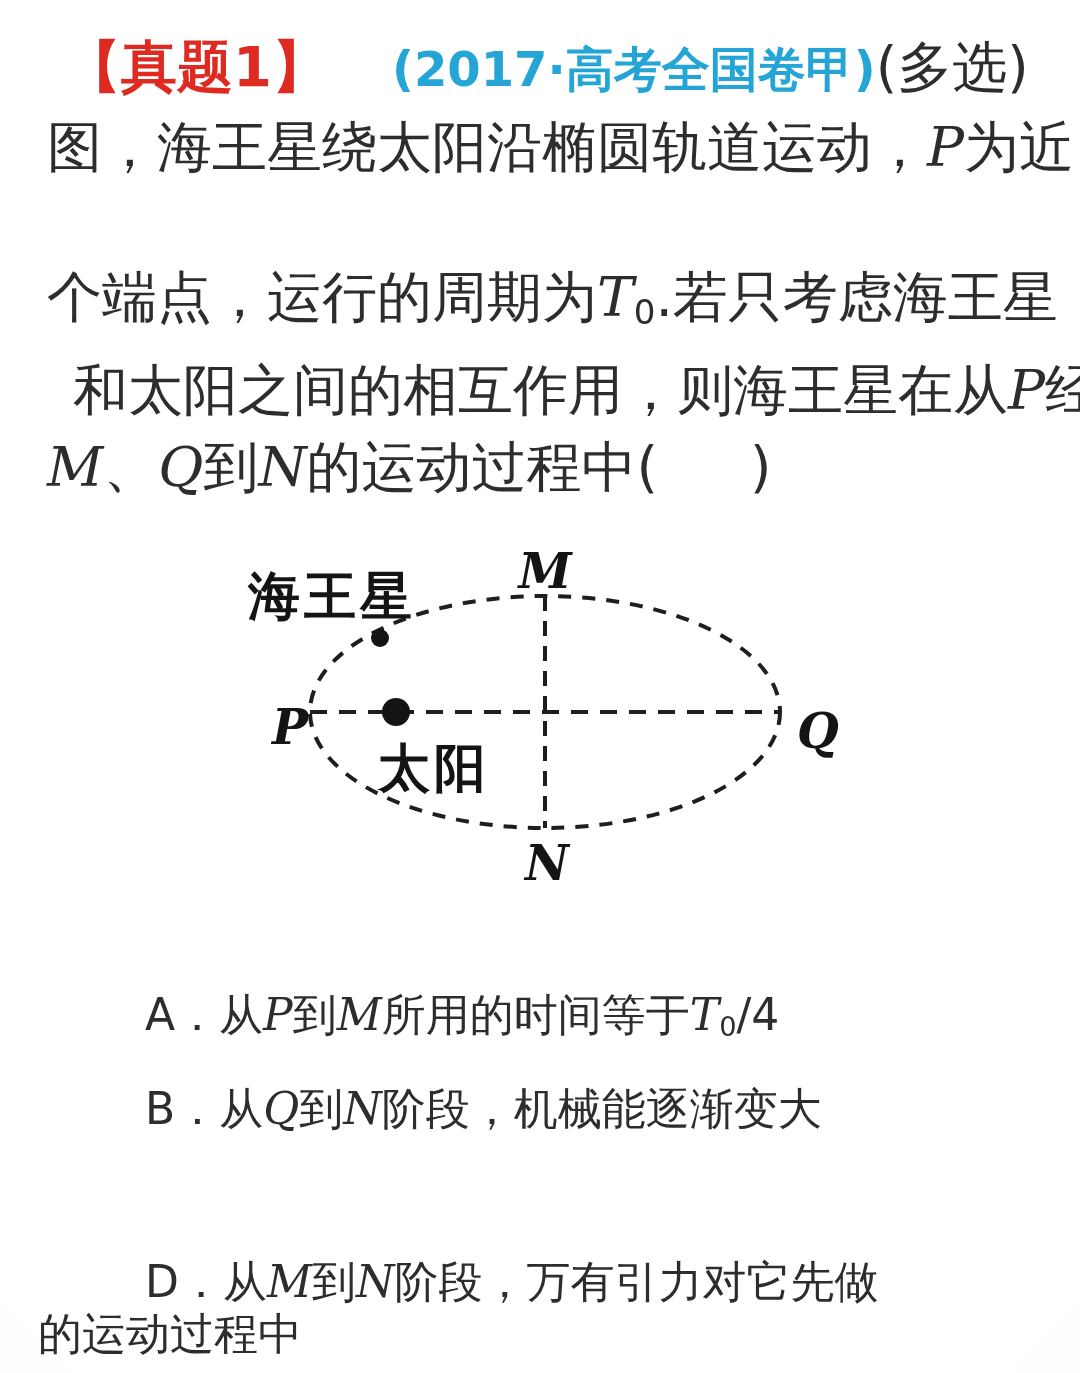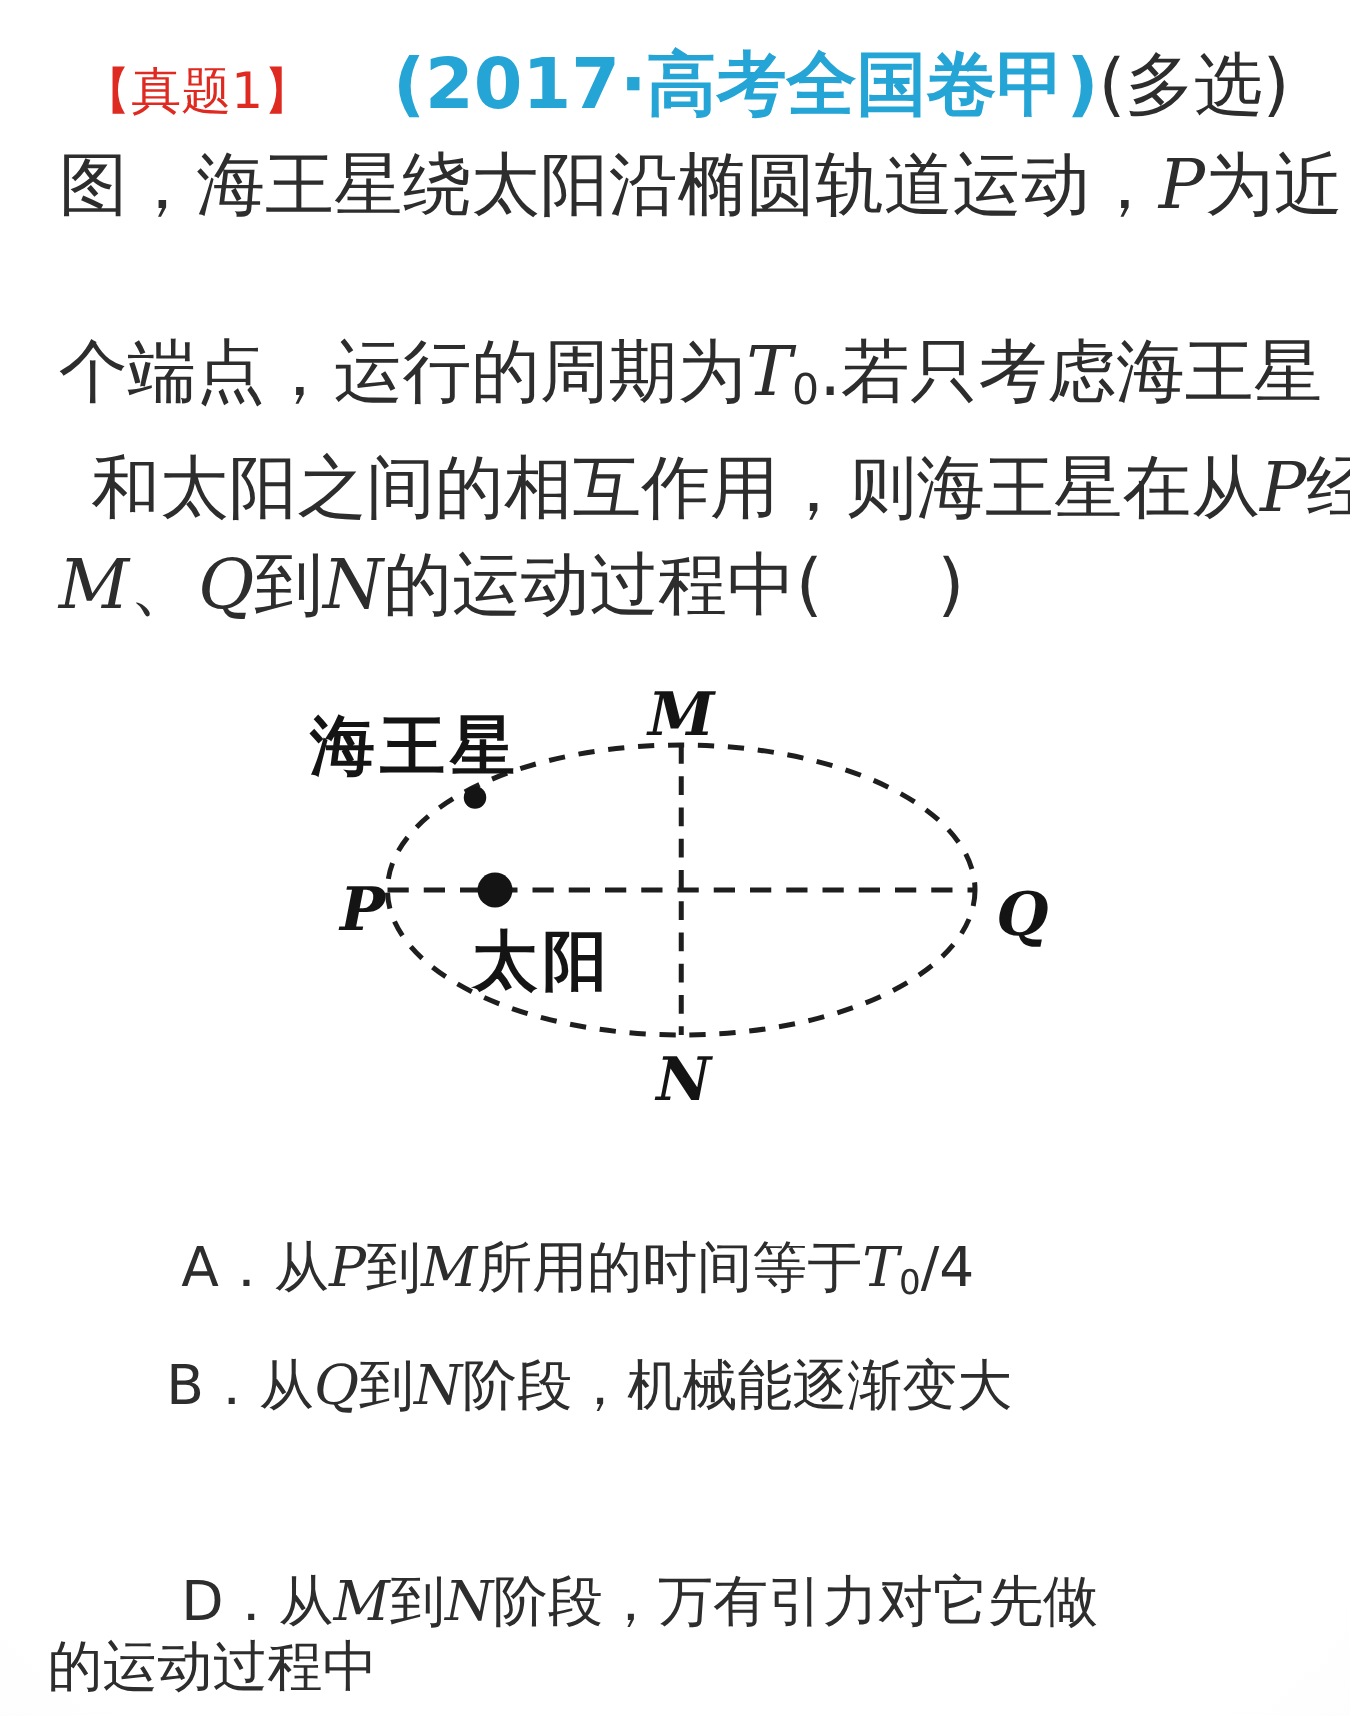--- a/index.html
+++ b/index.html
@@ -20,26 +20,26 @@
     color: #2d2d2d;
   }
   .line {
     position: absolute;
     white-space: nowrap;
     font-size: 55px;
     line-height: 74px;
     color: #2d2d2d;
   }
   .hdr-tag {
-    font-weight: normal;
-    font-size: 40px;
+    font-weight: bold;
+    font-size: 56px;
   }
   .hdr-src {
     font-weight: bold;
-    font-size: 56px;
+    font-size: 48px;
     margin-left: 64px;
   }
   .var {
     font-family: "DejaVu Serif", serif;
     font-style: italic;
   }
   .sub {
     font-size: 0.62em;
     vertical-align: -0.22em;
   }
@@ -111,21 +111,21 @@
     <text class="fig-label" x="305" y="48" text-anchor="middle">M</text>
     <text class="fig-label" x="307" y="340" text-anchor="middle">N</text>
     <text class="fig-label" x="50" y="204" text-anchor="middle">P</text>
     <text class="fig-label" x="578" y="208" text-anchor="middle">Q</text>
   </svg>
 
   <div class="line opt" style="left:145px; top:984px;">
     <span>A．</span><span>从</span><span class="var">P</span><span>到</span><span class="var">M</span><span>所用的时间等于</span><span class="var">T</span><span class="sub">0</span><span>/4</span>
   </div>
 
-  <div class="line opt" style="left:133px; top:1078px;">
+  <div class="line opt" style="left:145px; top:1078px;">
     <span>B．</span><span>从</span><span class="var">Q</span><span>到</span><span class="var">N</span><span>阶段，机械能逐渐变大</span>
   </div>
 
 
   <div class="line opt" style="left:145px; top:1230px;margin-top:21px;">
     <span>D．</span><span>从</span><span class="var">M</span><span>到</span><span class="var">N</span><span>阶段，万有引力对它先做</span>
   </div>
 
   <div class="line opt" style="left:38px; top:1303px;">
     <span>的运动过程中</span>

